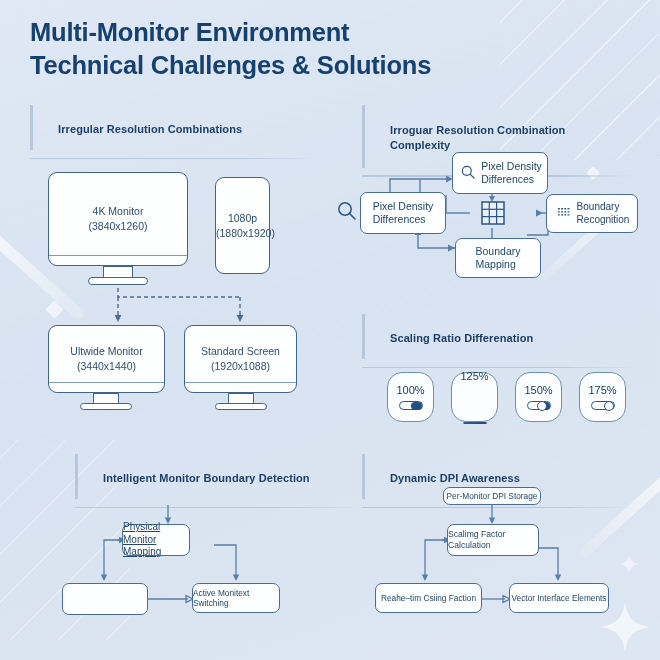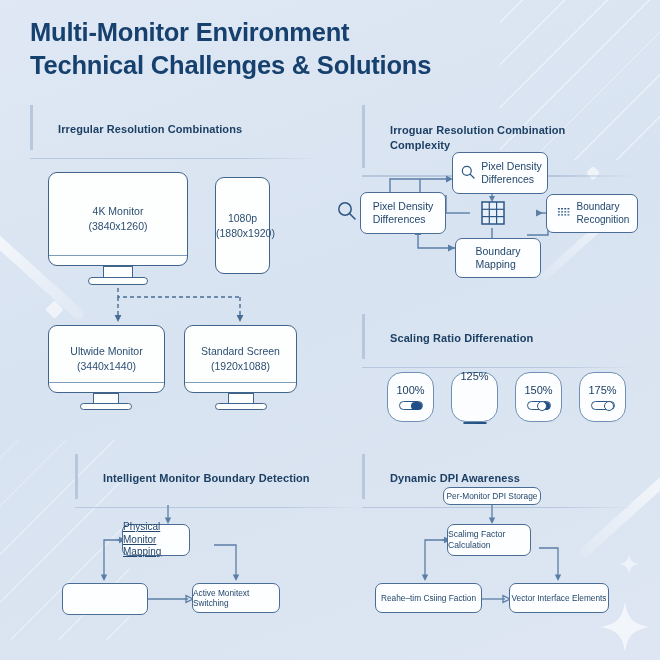--- a/index.html
+++ b/index.html
@@ -354,21 +354,21 @@
     <path d="M451 540 l-7 -3.2 v6.4 z" fill="#5b7ea6"></path>
     <path d="M539 548 L558 548 L558 577" stroke="#5b7ea6" stroke-width="1.3" fill="none"></path>
     <path d="M558 581 l-3.2 -6.5 h6.4 z" fill="#5b7ea6"></path>
     <path d="M482 599 L505 599" stroke="#5b7ea6" stroke-width="1.3" fill="none"></path>
     <path d="M510 599 l-7 -3.4 v6.8 z" fill="none" stroke="#5b7ea6" stroke-width="1.3"></path>
   </svg>
 
   <div class="fbox" style="left:443px;top:487px;width:98px;height:18px;font-size:8.3px;">
     <span class="t">Per-Monitor DPI Storage</span>
   </div>
-  <div class="fbox" style="left:447px;top:524px;width:84px;height:32px;font-size:8.6px;">
+  <div class="fbox" style="left:447px;top:524px;width:92px;height:32px;font-size:8.6px;">
     <span class="t">Scalimg Factor Calculation</span>
   </div>
   <div class="fbox" style="left:375px;top:583px;width:107px;height:30px;font-size:8.3px;">
     <span class="t">Reahe–tim Csiing Faction</span>
   </div>
   <div class="fbox" style="left:509px;top:583px;width:100px;height:30px;font-size:8.3px;">
     <span class="t">Vector Interface Elements</span>
   </div>
 
 </div>

